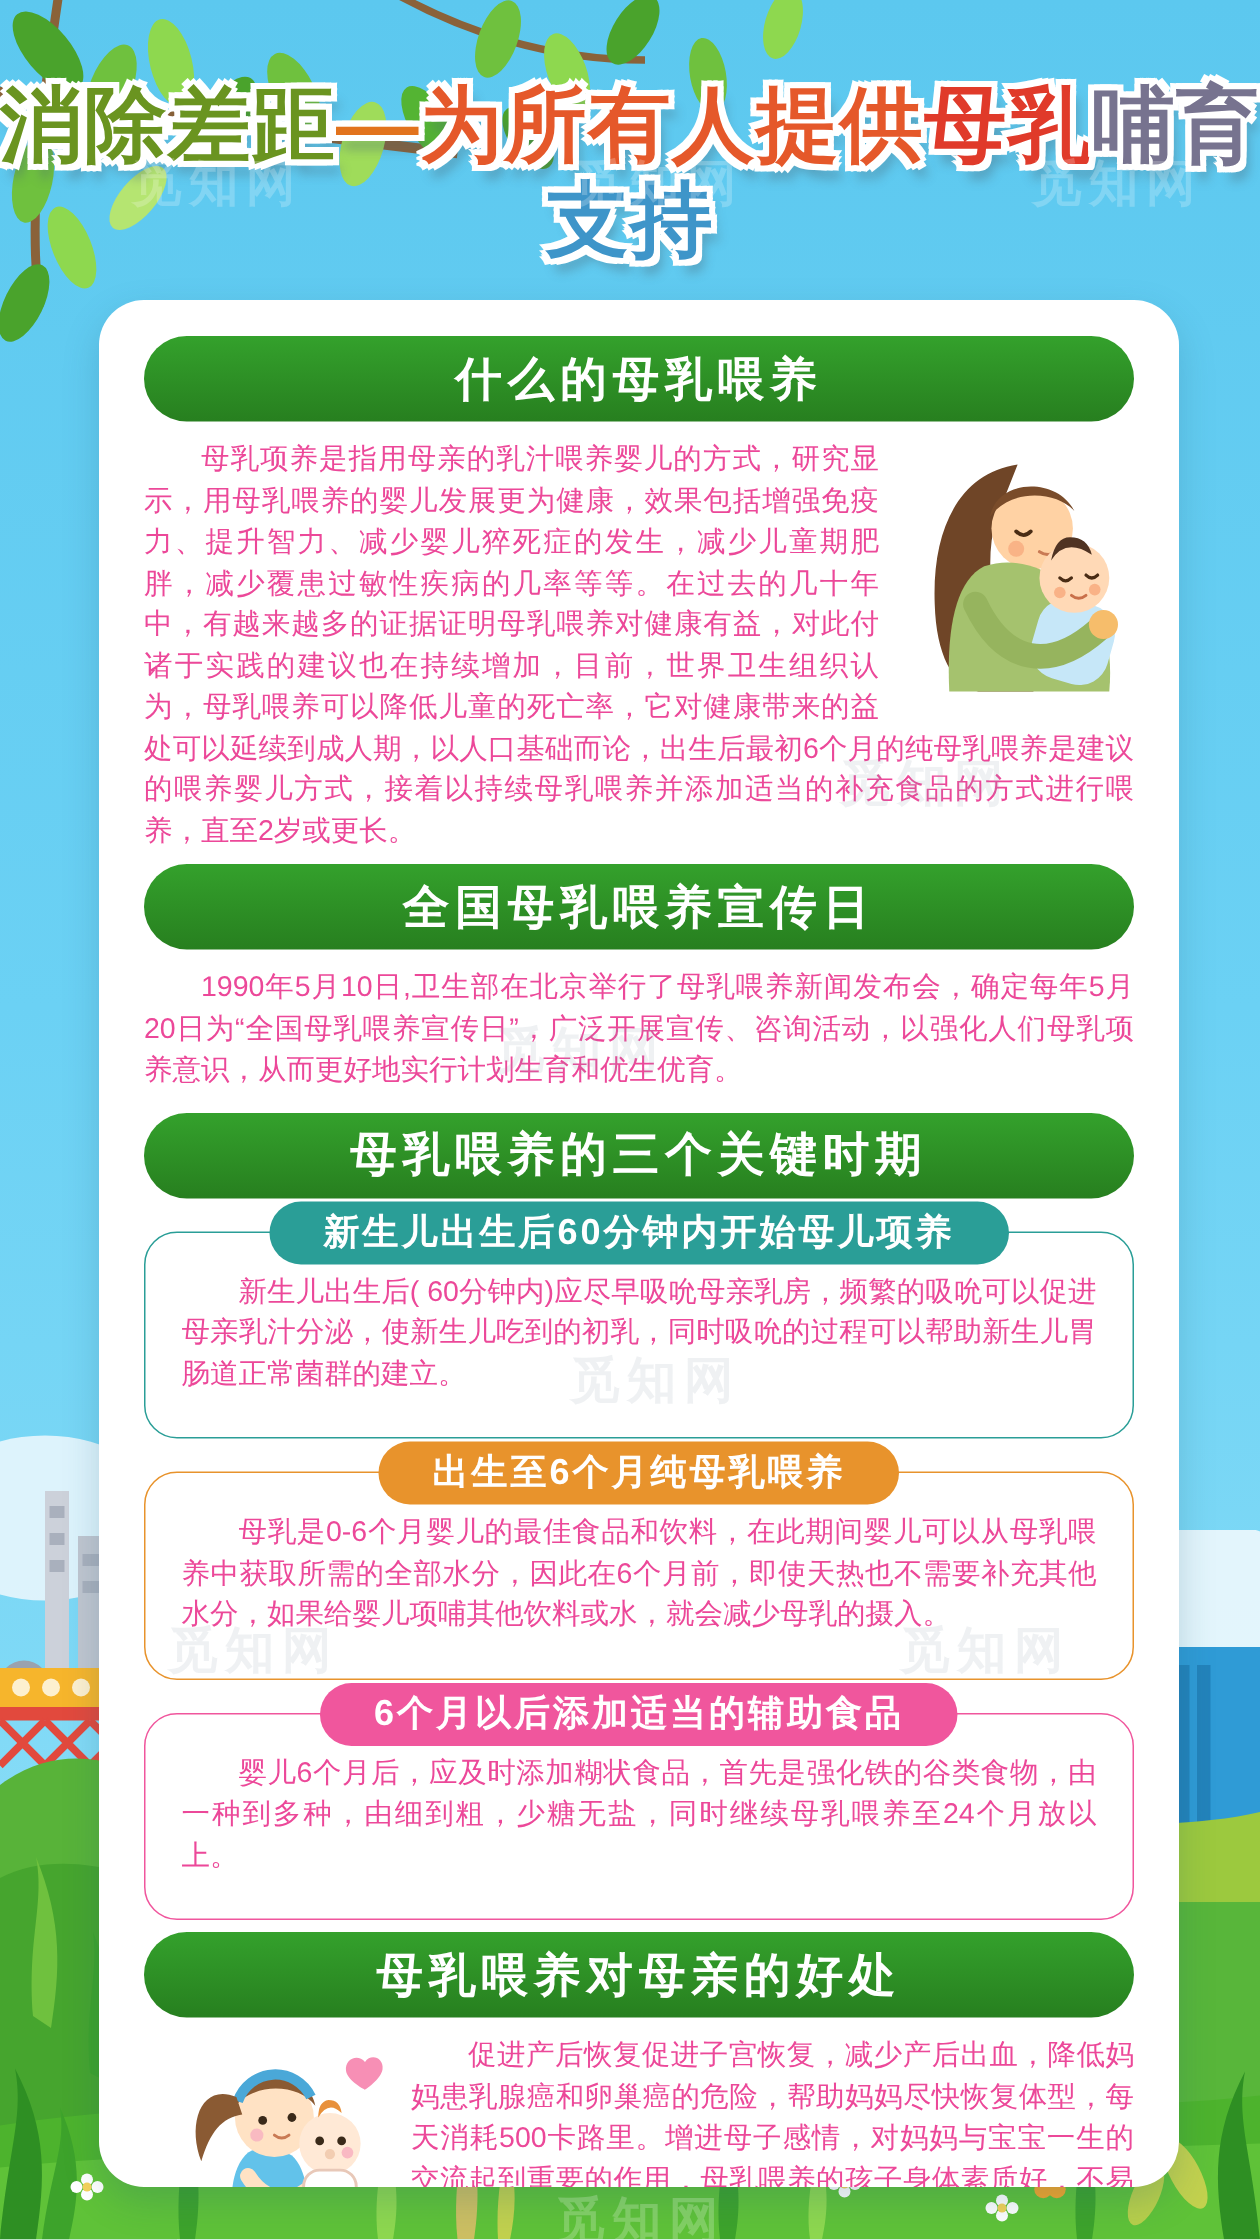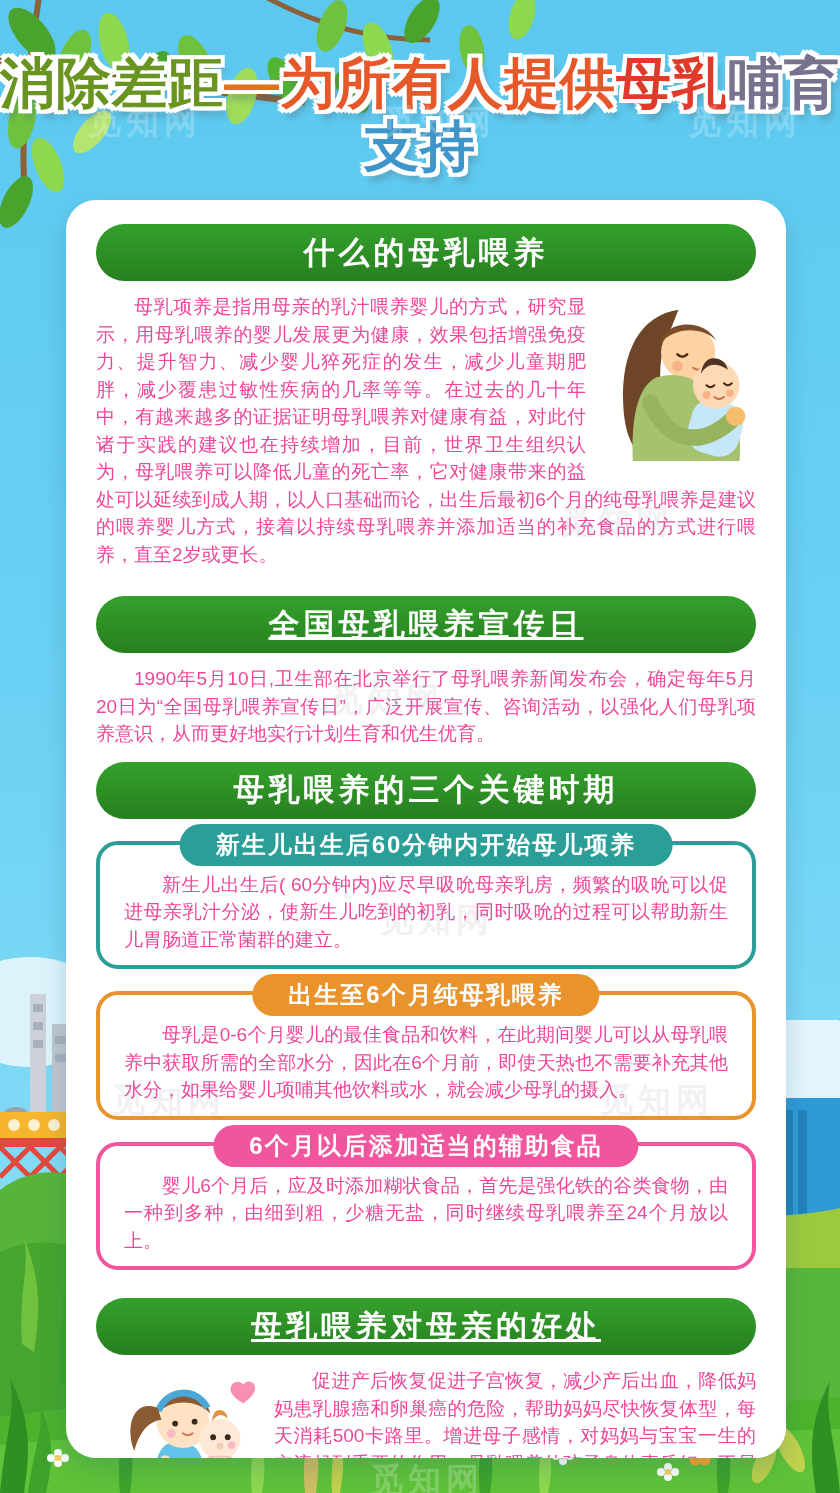--- a/index.html
+++ b/index.html
@@ -30,31 +30,31 @@
   .title-line2{font-size:55px;margin-top:12px;letter-spacing:1px;}
 
   
   .card{position:absolute;left:66px;top:200px;width:720px;height:1258px;box-sizing:border-box;
         background:#fff;border-radius:30px;padding:24px 30px 12px;overflow:hidden;
         box-shadow:0 10px 24px rgba(30,90,120,.22);z-index:2;}
 
   .sec-h{height:57px;border-radius:29px;display:flex;align-items:center;justify-content:center;
          background:linear-gradient(180deg,#34a12c,#277f1f);color:#fff;
          font-size:31px;font-weight:bold;letter-spacing:4px;margin:0 0 12px;}
-  .mt16{margin-top:28px;text-decoration:underline;} .mt14{margin-top:14px;}
+  .mt16{margin-top:8px;} .mt14{margin-top:14px;}
 
   .body-text{font-size:19px;line-height:27.5px;color:#ec4899;text-align:justify;
              text-indent:2em;margin:0;font-weight:500;}
 
   .illu-mb{float:right;width:160px;height:172px;margin:0 0 4px 10px;}
   .illu-km{float:left;width:168px;height:190px;margin:4px 10px 0 0;}
 
   
-  .subcard{position:relative;border:4px solid #7f1d1d;border-radius:22px;
-           margin-top:22px;padding:26px 24px 12px;}
+  .subcard{position:relative;border:1px solid #7f1d1d;border-radius:22px;
+           margin-top:22px;padding:26px 24px 28px;}
   .subcard-pill{position:absolute;top:-21px;left:50%;transform:translateX(-50%);
                 height:42px;line-height:42px;padding:0 36px;border-radius:21px;
                 background:#2a9e97;color:#fff;font-size:24px;font-weight:bold;
                 white-space:nowrap;letter-spacing:2px;}
   .clearfix::after{content:"";display:block;clear:both;}
 </style>
 </head>
 <body>
 
 <div class="page">

